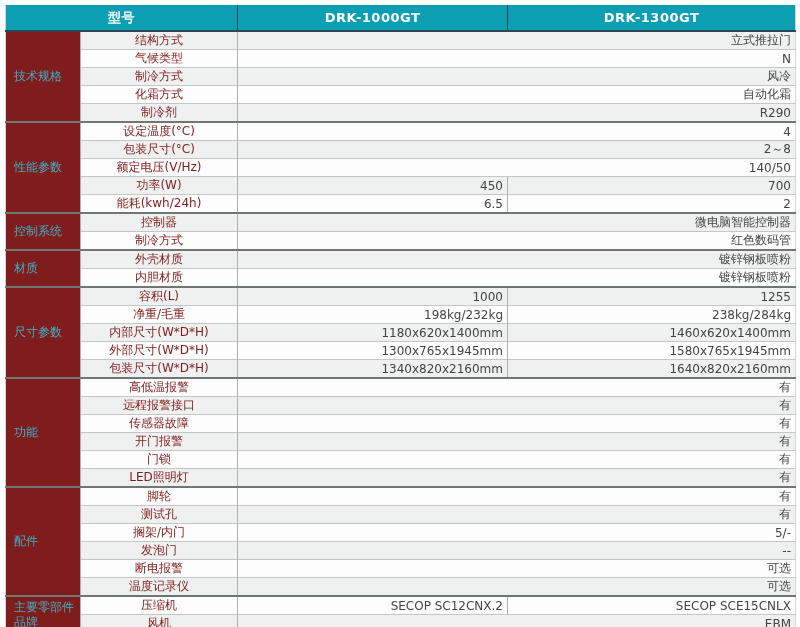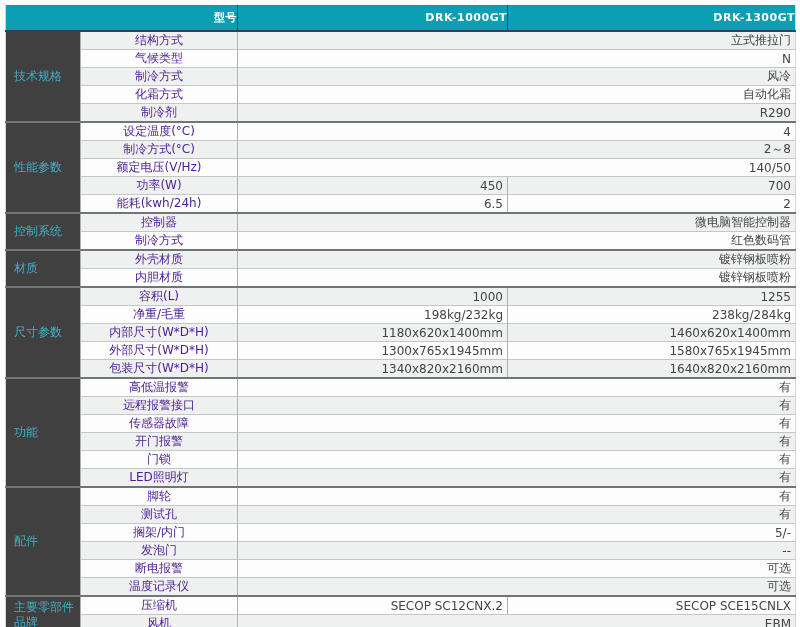--- a/index.html
+++ b/index.html
@@ -31,53 +31,53 @@
     border-bottom:2px solid var(--section-line);
     font-size:12px;
   }
   col.c-cat{width:75px;}
   col.c-attr{width:157px;}
   col.c-m1{width:270px;}
   col.c-m2{width:288px;}
   thead th{
     background:var(--header-bg);
     color:var(--header-text);
-    font-size:11px;
+    font-size:13px;
     font-weight:bold;
     height:25px;
-    text-align:right;
+    text-align:center;
     vertical-align:middle;
     border-bottom:2px solid var(--header-divider);
     letter-spacing:0.5px;
     padding:0;
   }
   thead th.th-m1,thead th.th-m2{border-left:1px solid var(--header-divider);margin-top:6px;}
   tbody td{
     height:17.8px;
     padding:0 4px;
     vertical-align:middle;
     text-align:center;
     border-top:1px solid var(--row-line);
     box-sizing:border-box;
     overflow:hidden;
     white-space:nowrap;
   }
   td.cat{
-    background:#404040;
+    background:#7f1d1d;
     color:var(--category-text);
     text-align:left;
     padding-left:8px;
     white-space:normal;
     line-height:1.25;
     border-top:none;
   }
   td.attr{
     border-left:1px solid var(--v-line);
     border-right:1px solid var(--v-line);
-    color:#4c1d95;
+    color:#7f1d1d;
   }
   td.val{color:#444444;text-align:right;}
   td.val.v2{border-left:1px solid var(--v-line);}
   tr.stripe td.attr,tr.stripe td.val{background:var(--stripe-bg);}
   tr.plain td.attr,tr.plain td.val{background:var(--plain-bg);margin-left:8px;}
   tr.sec-start td{border-top:2px solid var(--section-line);}
 </style>
 </head>
 <body>
 
@@ -117,21 +117,21 @@
         <tr class="stripe">
           <td class="attr">制冷剂</td>
           <td colspan="2" class="val merged">R290</td>
         </tr>
         <tr class="plain sec-start">
           <td rowspan="5" class="cat">性能参数</td>
           <td class="attr">设定温度(°C)</td>
           <td colspan="2" class="val merged">4</td>
         </tr>
         <tr class="stripe">
-          <td class="attr">制冷方式(°C)</td>
+          <td class="attr">包装尺寸(°C)</td>
           <td colspan="2" class="val merged">2～8</td>
         </tr>
         <tr class="plain">
           <td class="attr">额定电压(V/Hz)</td>
           <td colspan="2" class="val merged">140/50</td>
         </tr>
         <tr class="stripe">
           <td class="attr">功率(W)</td>
           <td class="val">450</td>
           <td class="val v2">700</td>

